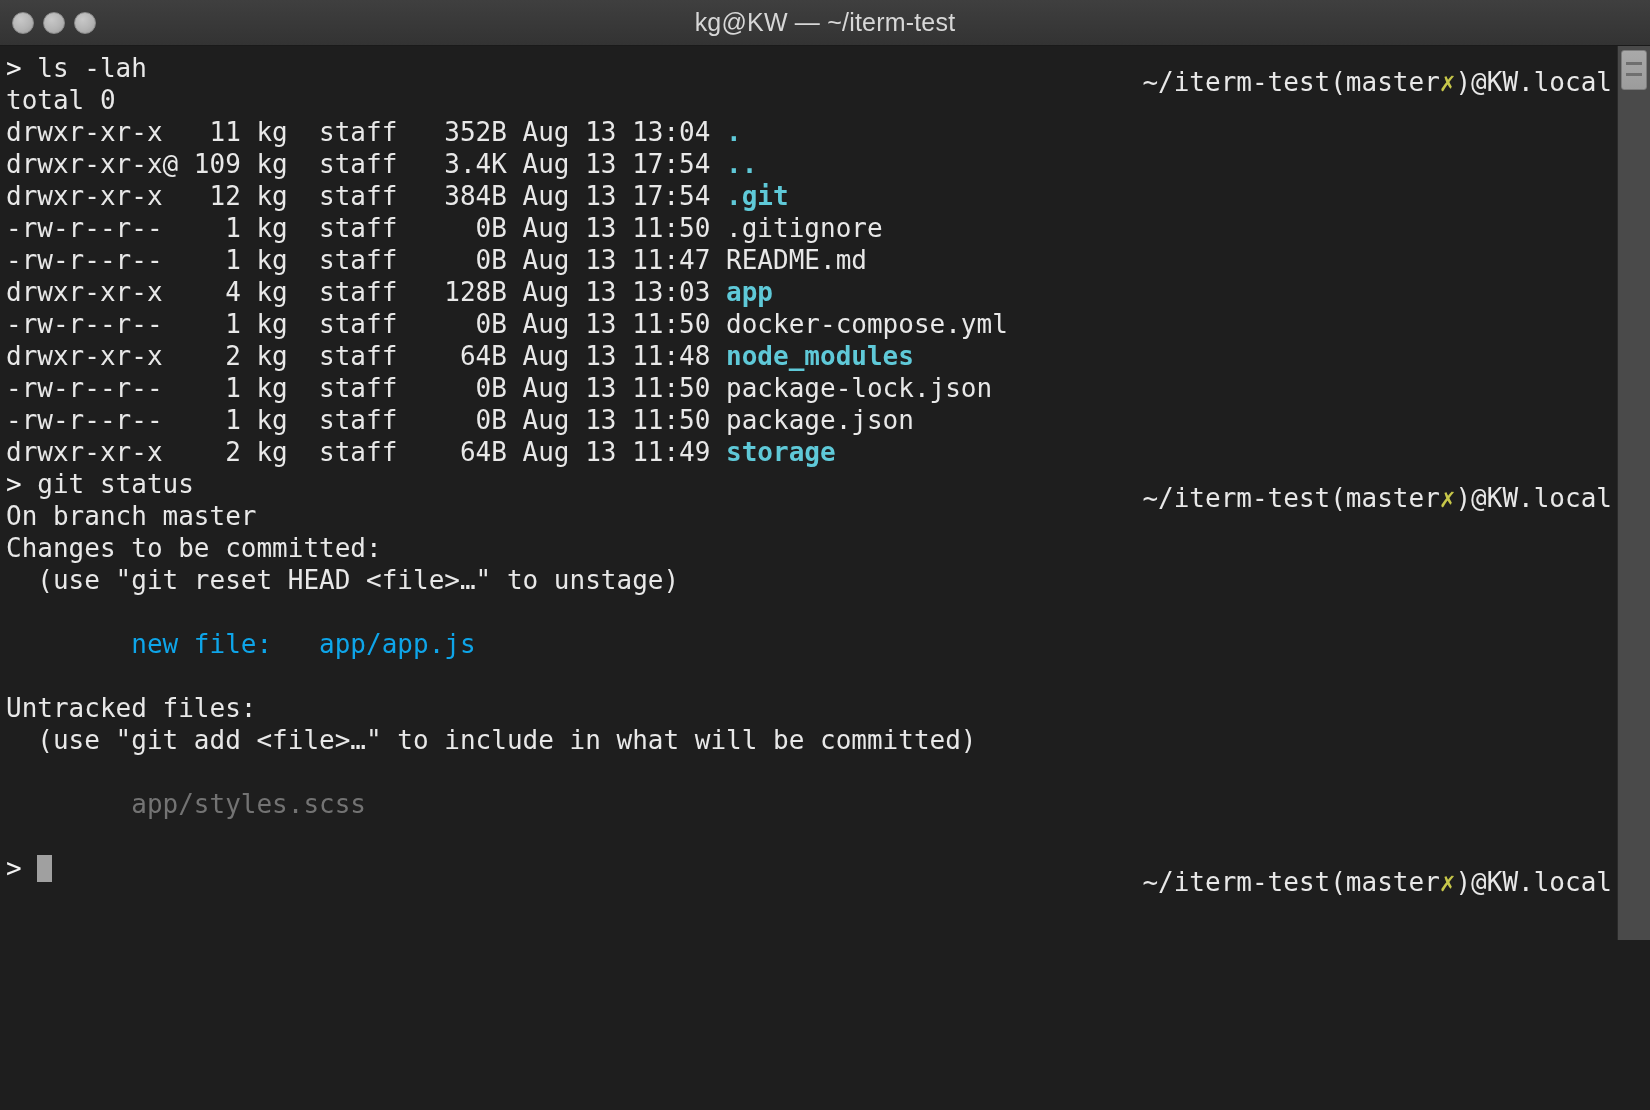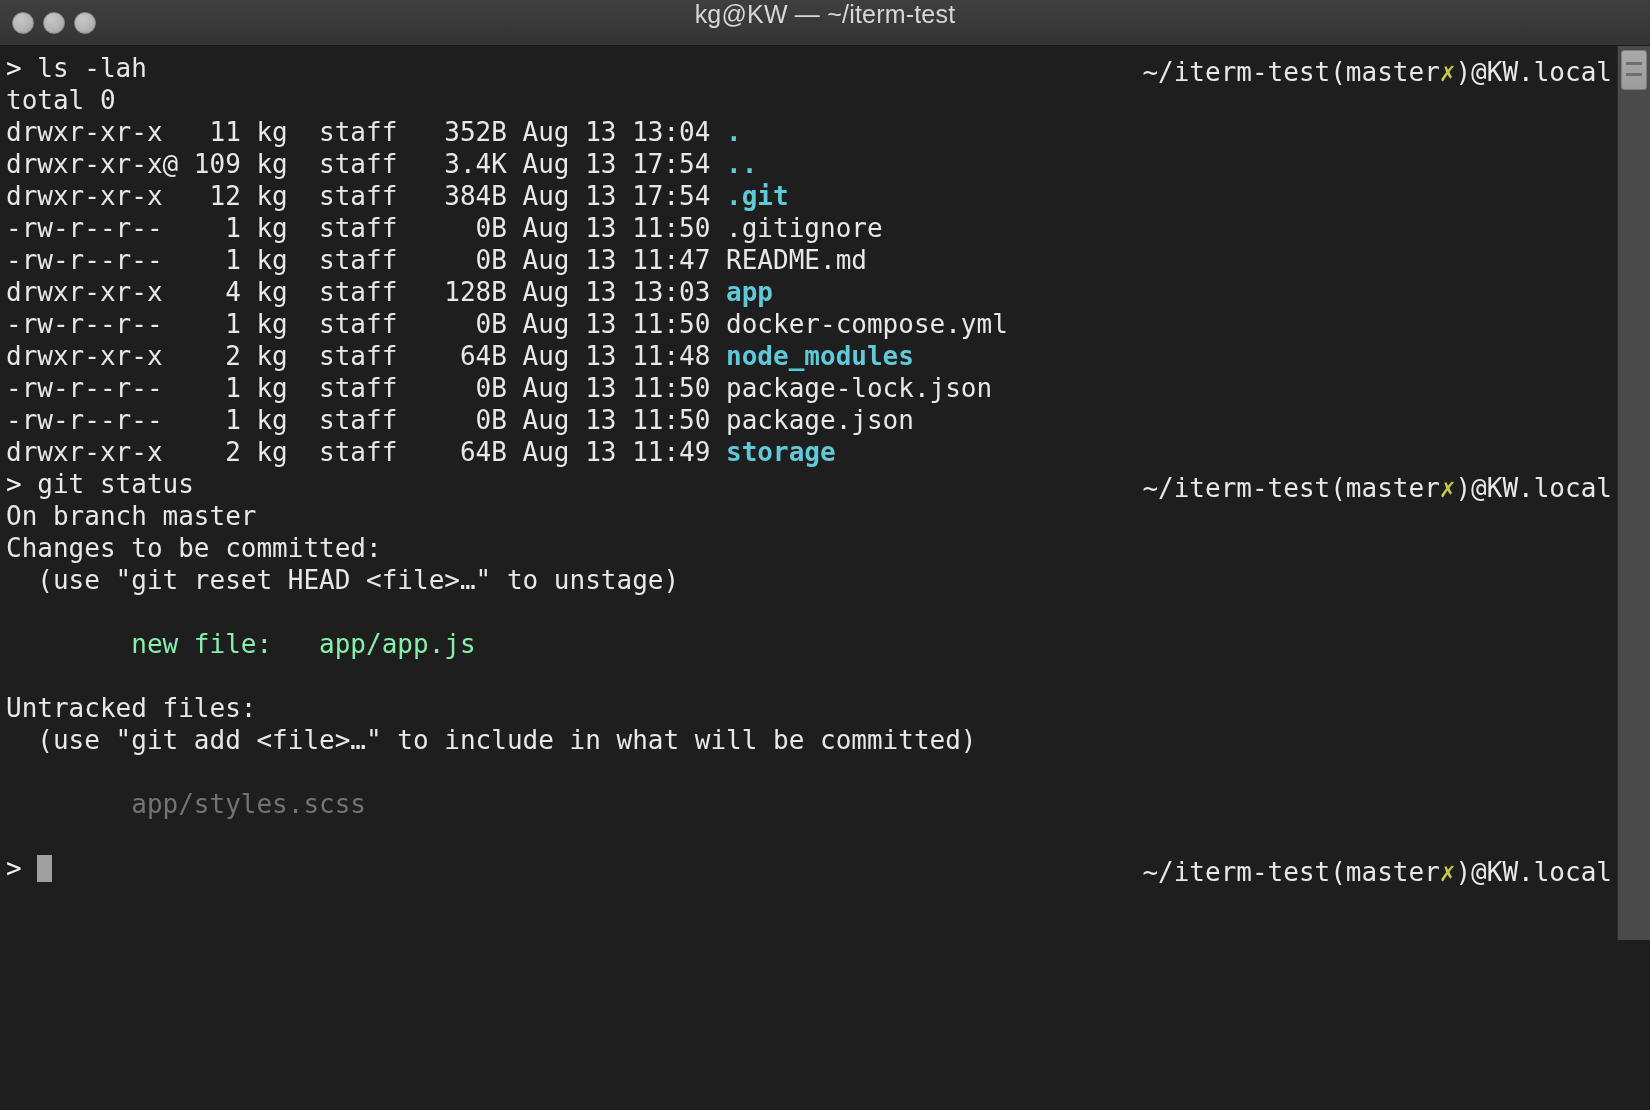--- a/index.html
+++ b/index.html
@@ -22,20 +22,21 @@
     overflow: hidden;
   }
 
   
   .titlebar {
     position: relative;
     height: 45px;
     background: linear-gradient(180deg, #3f3f3f 0%, #393939 50%, #333333 100%);
     border-bottom: 1px solid #1a1a1a;
     display: flex;
+    align-items: center;
   }
   .traffic-lights {
     position: absolute;
     left: 12px;
     top: 0;
     height: 45px;
     display: flex;
     align-items: center;
     gap: 9px;
   }
@@ -82,28 +83,28 @@
   }
   .line {
     position: relative;
     height: 32px;
     white-space: pre;
   }
 
   .right-prompt {
     position: absolute;
     right: 6px;
-    top: 4px;
+    top: 14px;
     white-space: pre;
     color: #e8e8e8;
   }
 
   .c-default { color: #e8e8e8; }
   .c-dir     { color: #5fc9d8; font-weight: bold; }
-  .c-green   { color: #86efac; }
+  .c-green   { color: #0ea5e9; }
   .c-red     { color: #737373; }
   .c-yellow  { color: #c8c84a; font-weight: bold; }
   .c-prompt  { color: #f2f2f2; }
 
   .cursor {
     display: inline-block;
     width: 15px;
     height: 27px;
     background: #a0a0a0;
     vertical-align: -5px;

